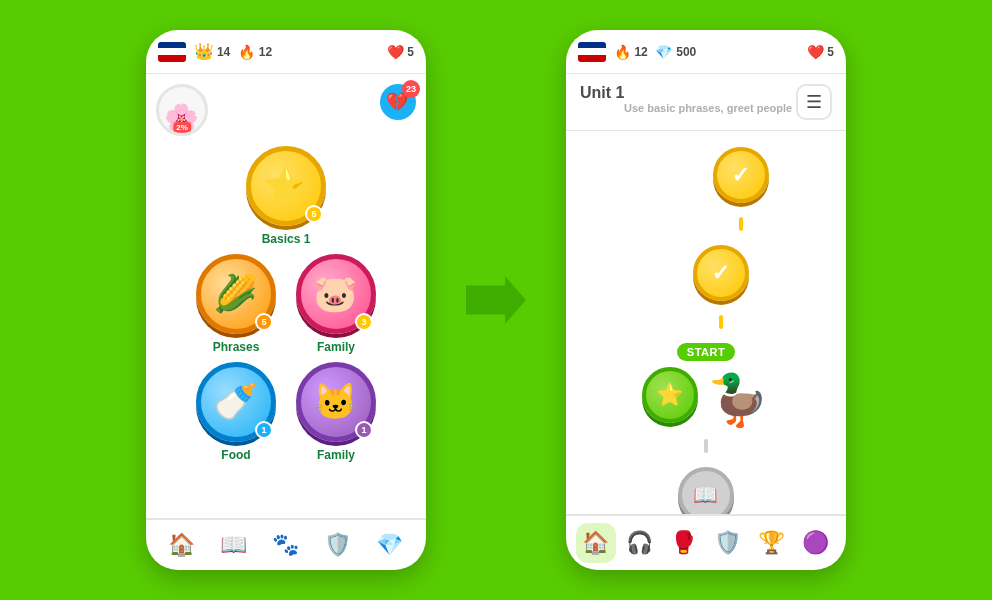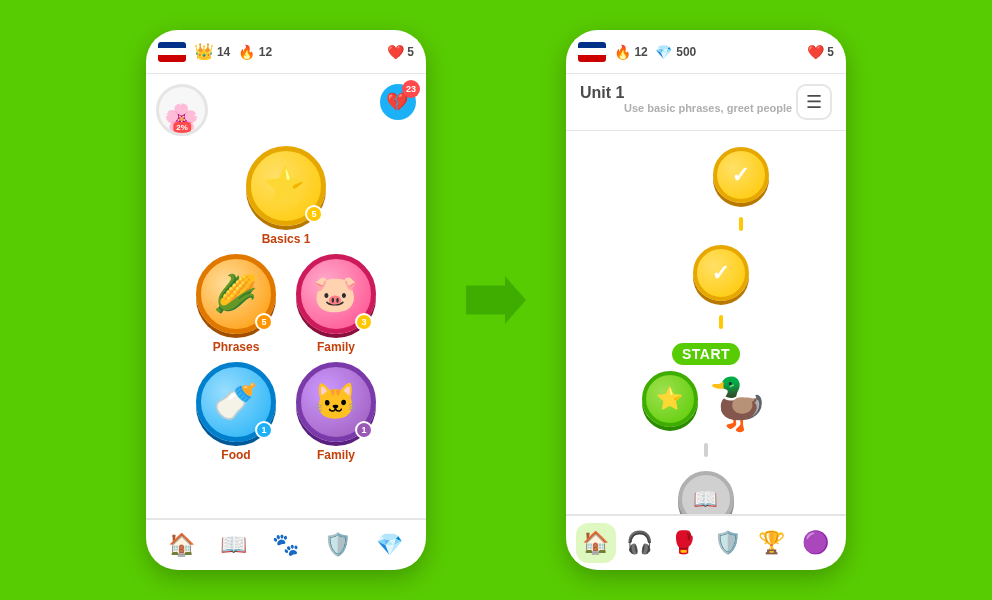--- a/index.html
+++ b/index.html
@@ -219,21 +219,21 @@
       align-items: center;
       justify-content: center;
       border: 2px solid white;
     }
     .circle-badge.blue-badge { background: #1cb0f6; }
     .circle-badge.orange-badge { background: #ff9600; }
     .circle-badge.purple-badge { background: #9b59b6; }
     .lesson-label {
       font-size: 12px;
       font-weight: 700;
-      color: #c2410c;
+      color: #15803d;
       margin-top: 6px;
       text-align: center;
     }
 
     .lesson-row {
       display: flex;
       gap: 20px;
       justify-content: center;
       margin-bottom: 8px;
     }
@@ -348,21 +348,21 @@
     }
     .node-gray {
       background: #d0d0d0;
       border: 4px solid #b0b0b0;
       box-shadow: 0 4px 0 #888;
     }
 
     .start-label {
       background: #58cc02;
       color: white;
-      font-size: 14px;
+      font-size: 11px;
       font-weight: 800;
       padding: 3px 10px;
       border-radius: 12px;
       margin-bottom: 4px;
       letter-spacing: 0.5px;
     }
 
     
     .right-bottom-nav {
       height: 56px;

